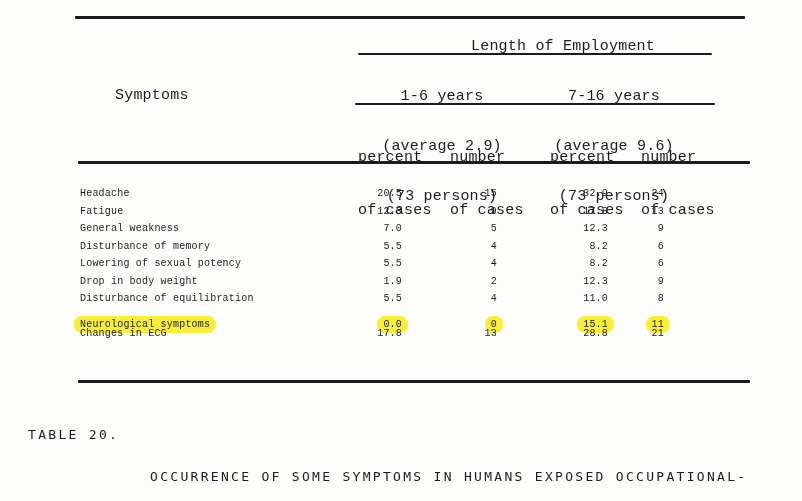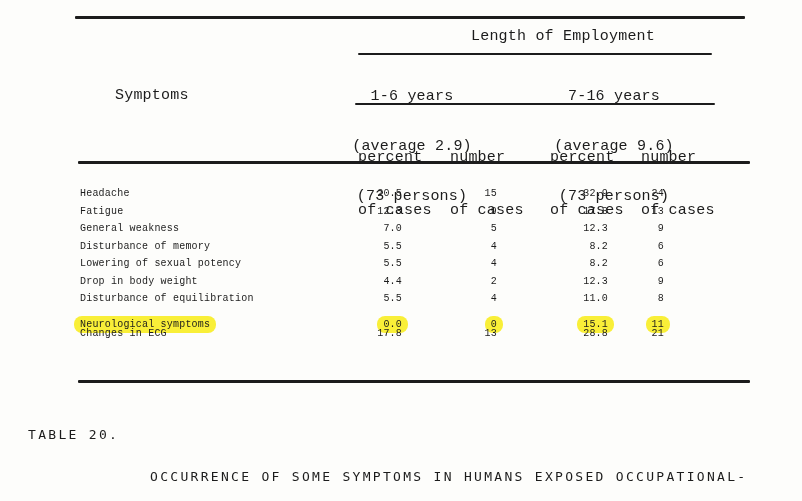--- a/index.html
+++ b/index.html
@@ -6,23 +6,23 @@
   body{
     width:802px;height:501px;position:relative;overflow:hidden;
     background:var(--paper,#fdfdfb);
     color:var(--ink,#1c1c1c);
     font-family:"Liberation Mono",monospace;
   }
   .abs{position:absolute}
   .rule{position:absolute;background:var(--ink,#1c1c1c);border-radius:1px}
   .mono{font-size:15px;line-height:17.5px;letter-spacing:.2px;white-space:pre}
   
-  #loe-header{left:358px;top:28px;width:354px;padding-left:56px;box-sizing:border-box;text-align:center}
+  #loe-header{left:358px;top:38px;width:354px;padding-left:56px;box-sizing:border-box;text-align:center}
   .group{top:56px;width:132px;text-align:center;line-height:16.6px;font-size:15px;letter-spacing:.2px;white-space:pre}
-  #group-1{left:346px}
+  #group-1{left:376px}
   #group-2{left:548px}
   #symptoms-label{left:115px;top:87px}
   .subhead{top:114px;font-size:15px;line-height:17.5px;letter-spacing:.2px;white-space:pre}
   #subhead-0{left:358px}
   #subhead-1{left:450px}
   #subhead-2{left:550px}
   #subhead-3{left:641px}
   
   #table-rows{position:absolute;left:0;top:185px;width:802px}
   .trow{position:relative;height:17.5px;font-size:10px;line-height:17px;letter-spacing:.2px;white-space:pre}
@@ -111,21 +111,21 @@
   </div>
     <div class="trow">
     <span class="sym"><span class="pill">Lowering of sexual potency</span></span>
     <span class="cell c0"><span class="pill">5.5</span></span>
     <span class="cell c1"><span class="pill">4</span></span>
     <span class="cell c2"><span class="pill">8.2</span></span>
     <span class="cell c3"><span class="pill">6</span></span>
   </div>
     <div class="trow">
     <span class="sym"><span class="pill">Drop in body weight</span></span>
-    <span class="cell c0"><span class="pill">4.4</span></span>
+    <span class="cell c0"><span class="pill">1.9</span></span>
     <span class="cell c1"><span class="pill">2</span></span>
     <span class="cell c2"><span class="pill">12.3</span></span>
     <span class="cell c3"><span class="pill">9</span></span>
   </div>
     <div class="trow">
     <span class="sym"><span class="pill">Disturbance of equilibration</span></span>
     <span class="cell c0"><span class="pill">5.5</span></span>
     <span class="cell c1"><span class="pill">4</span></span>
     <span class="cell c2"><span class="pill">11.0</span></span>
     <span class="cell c3"><span class="pill">8</span></span>

